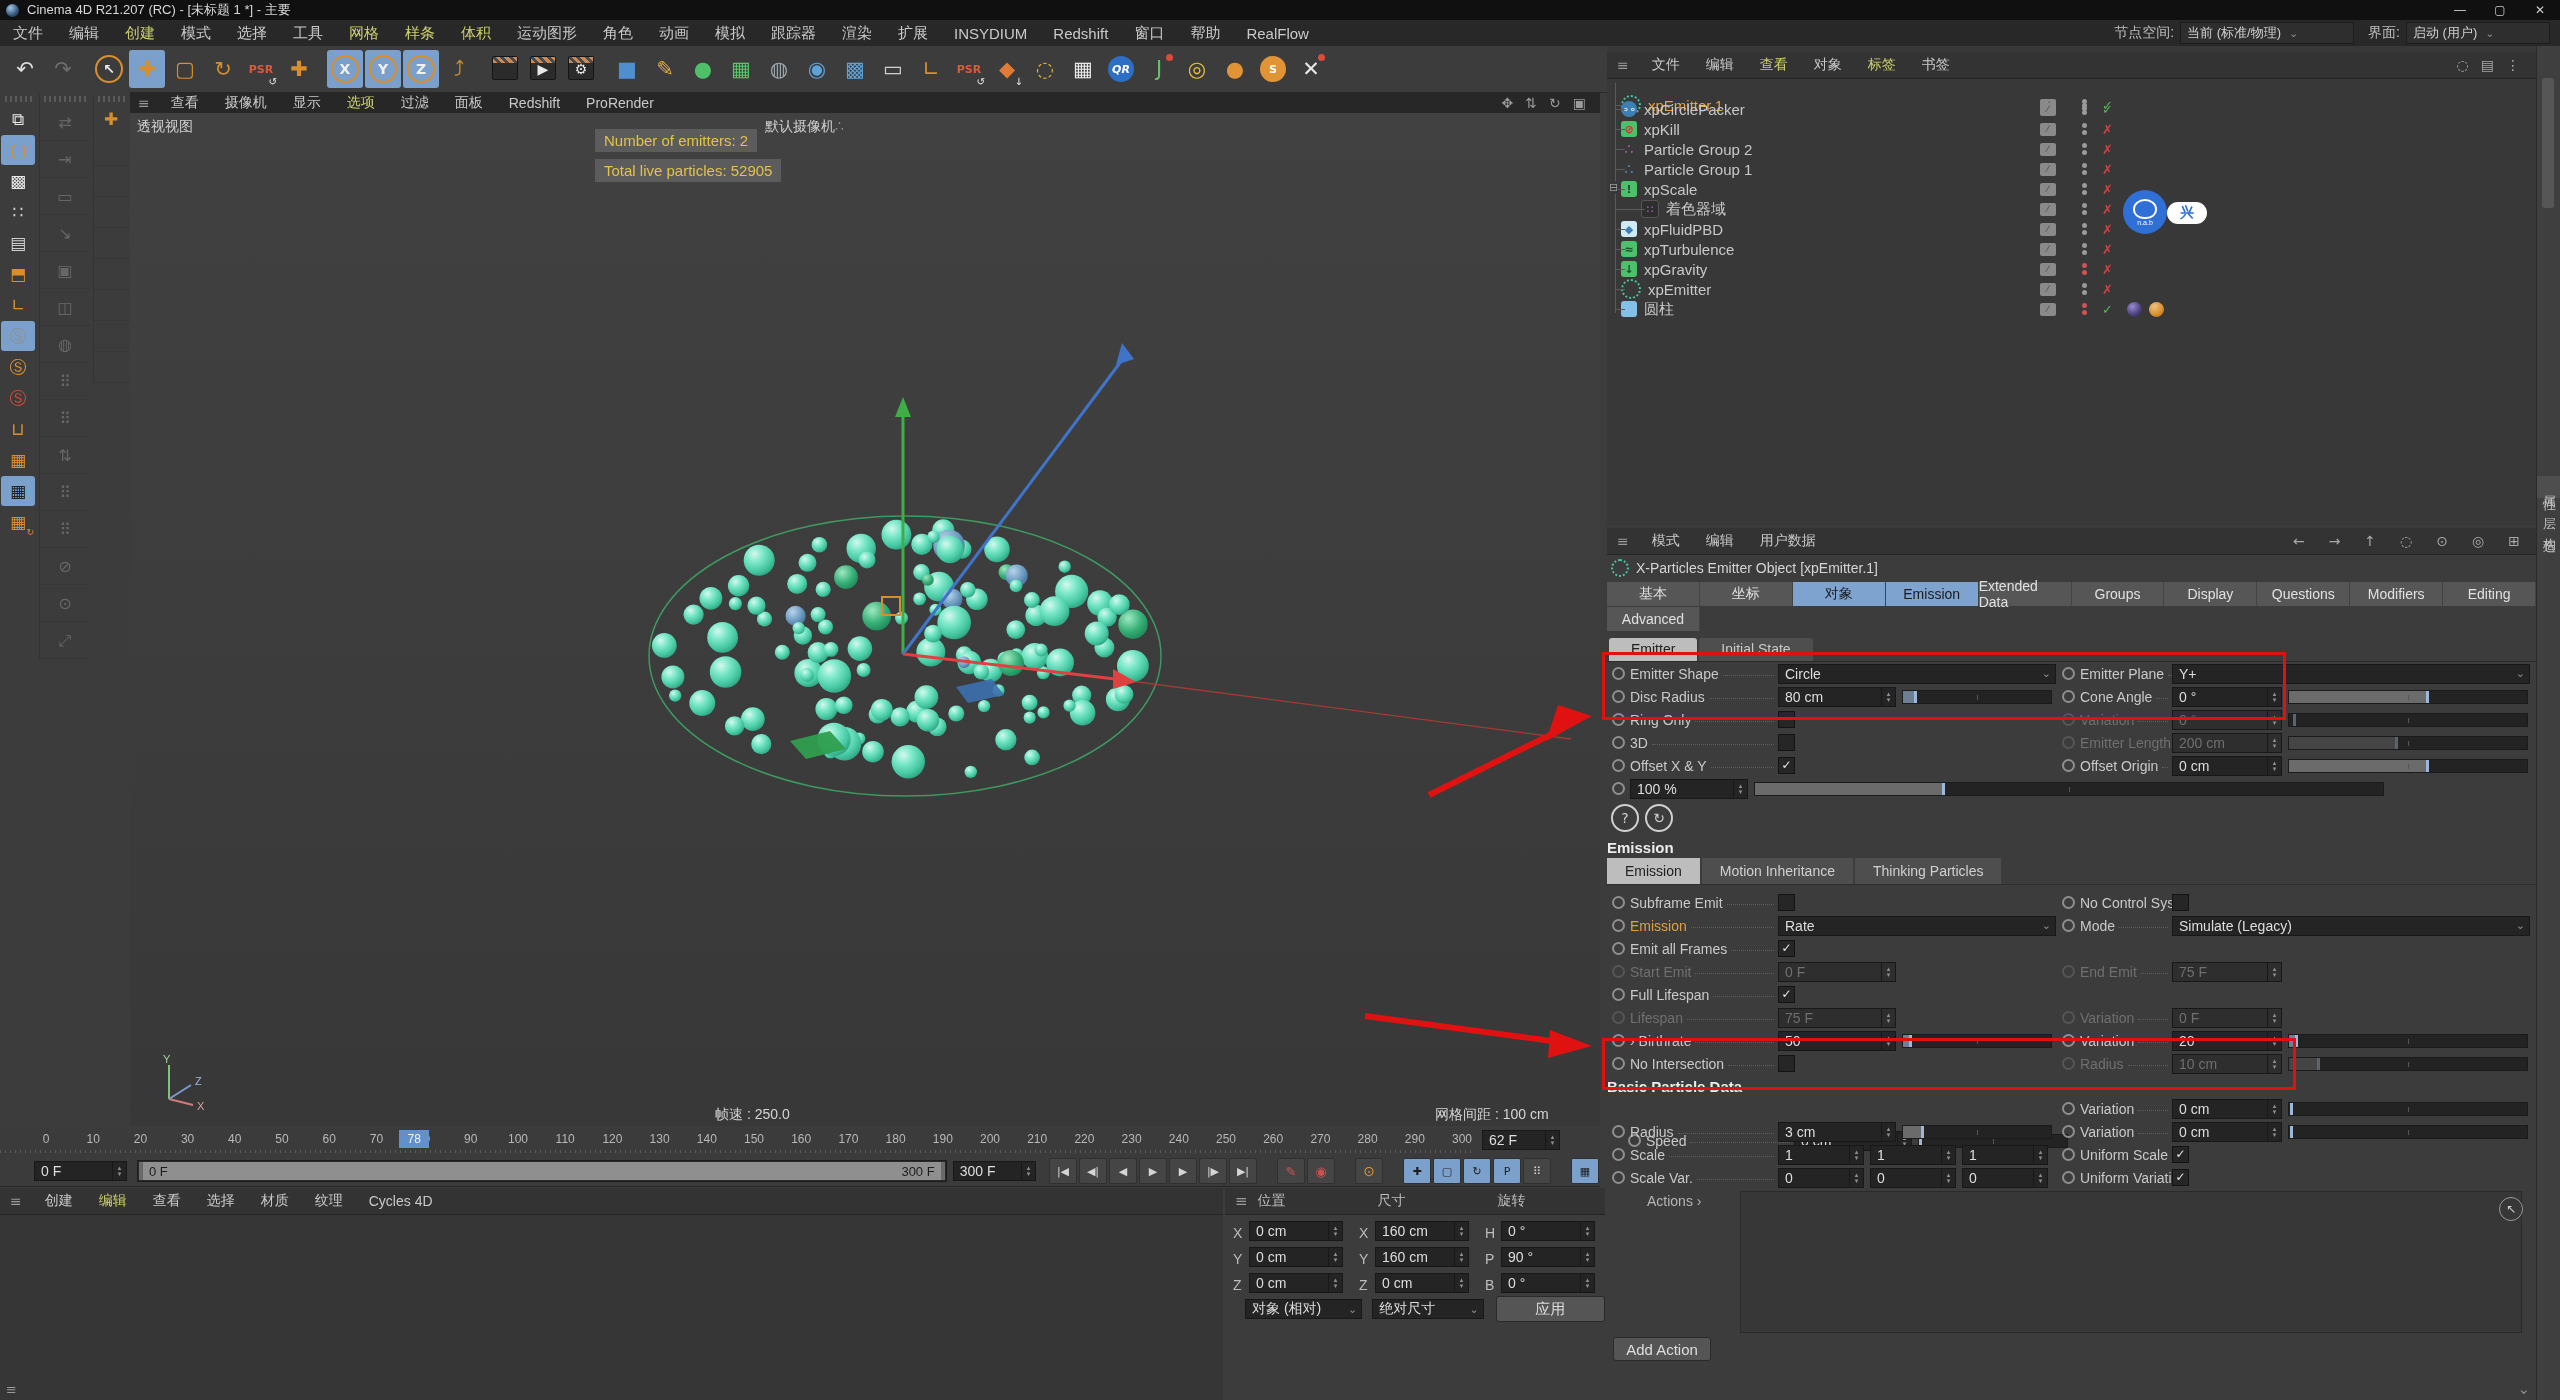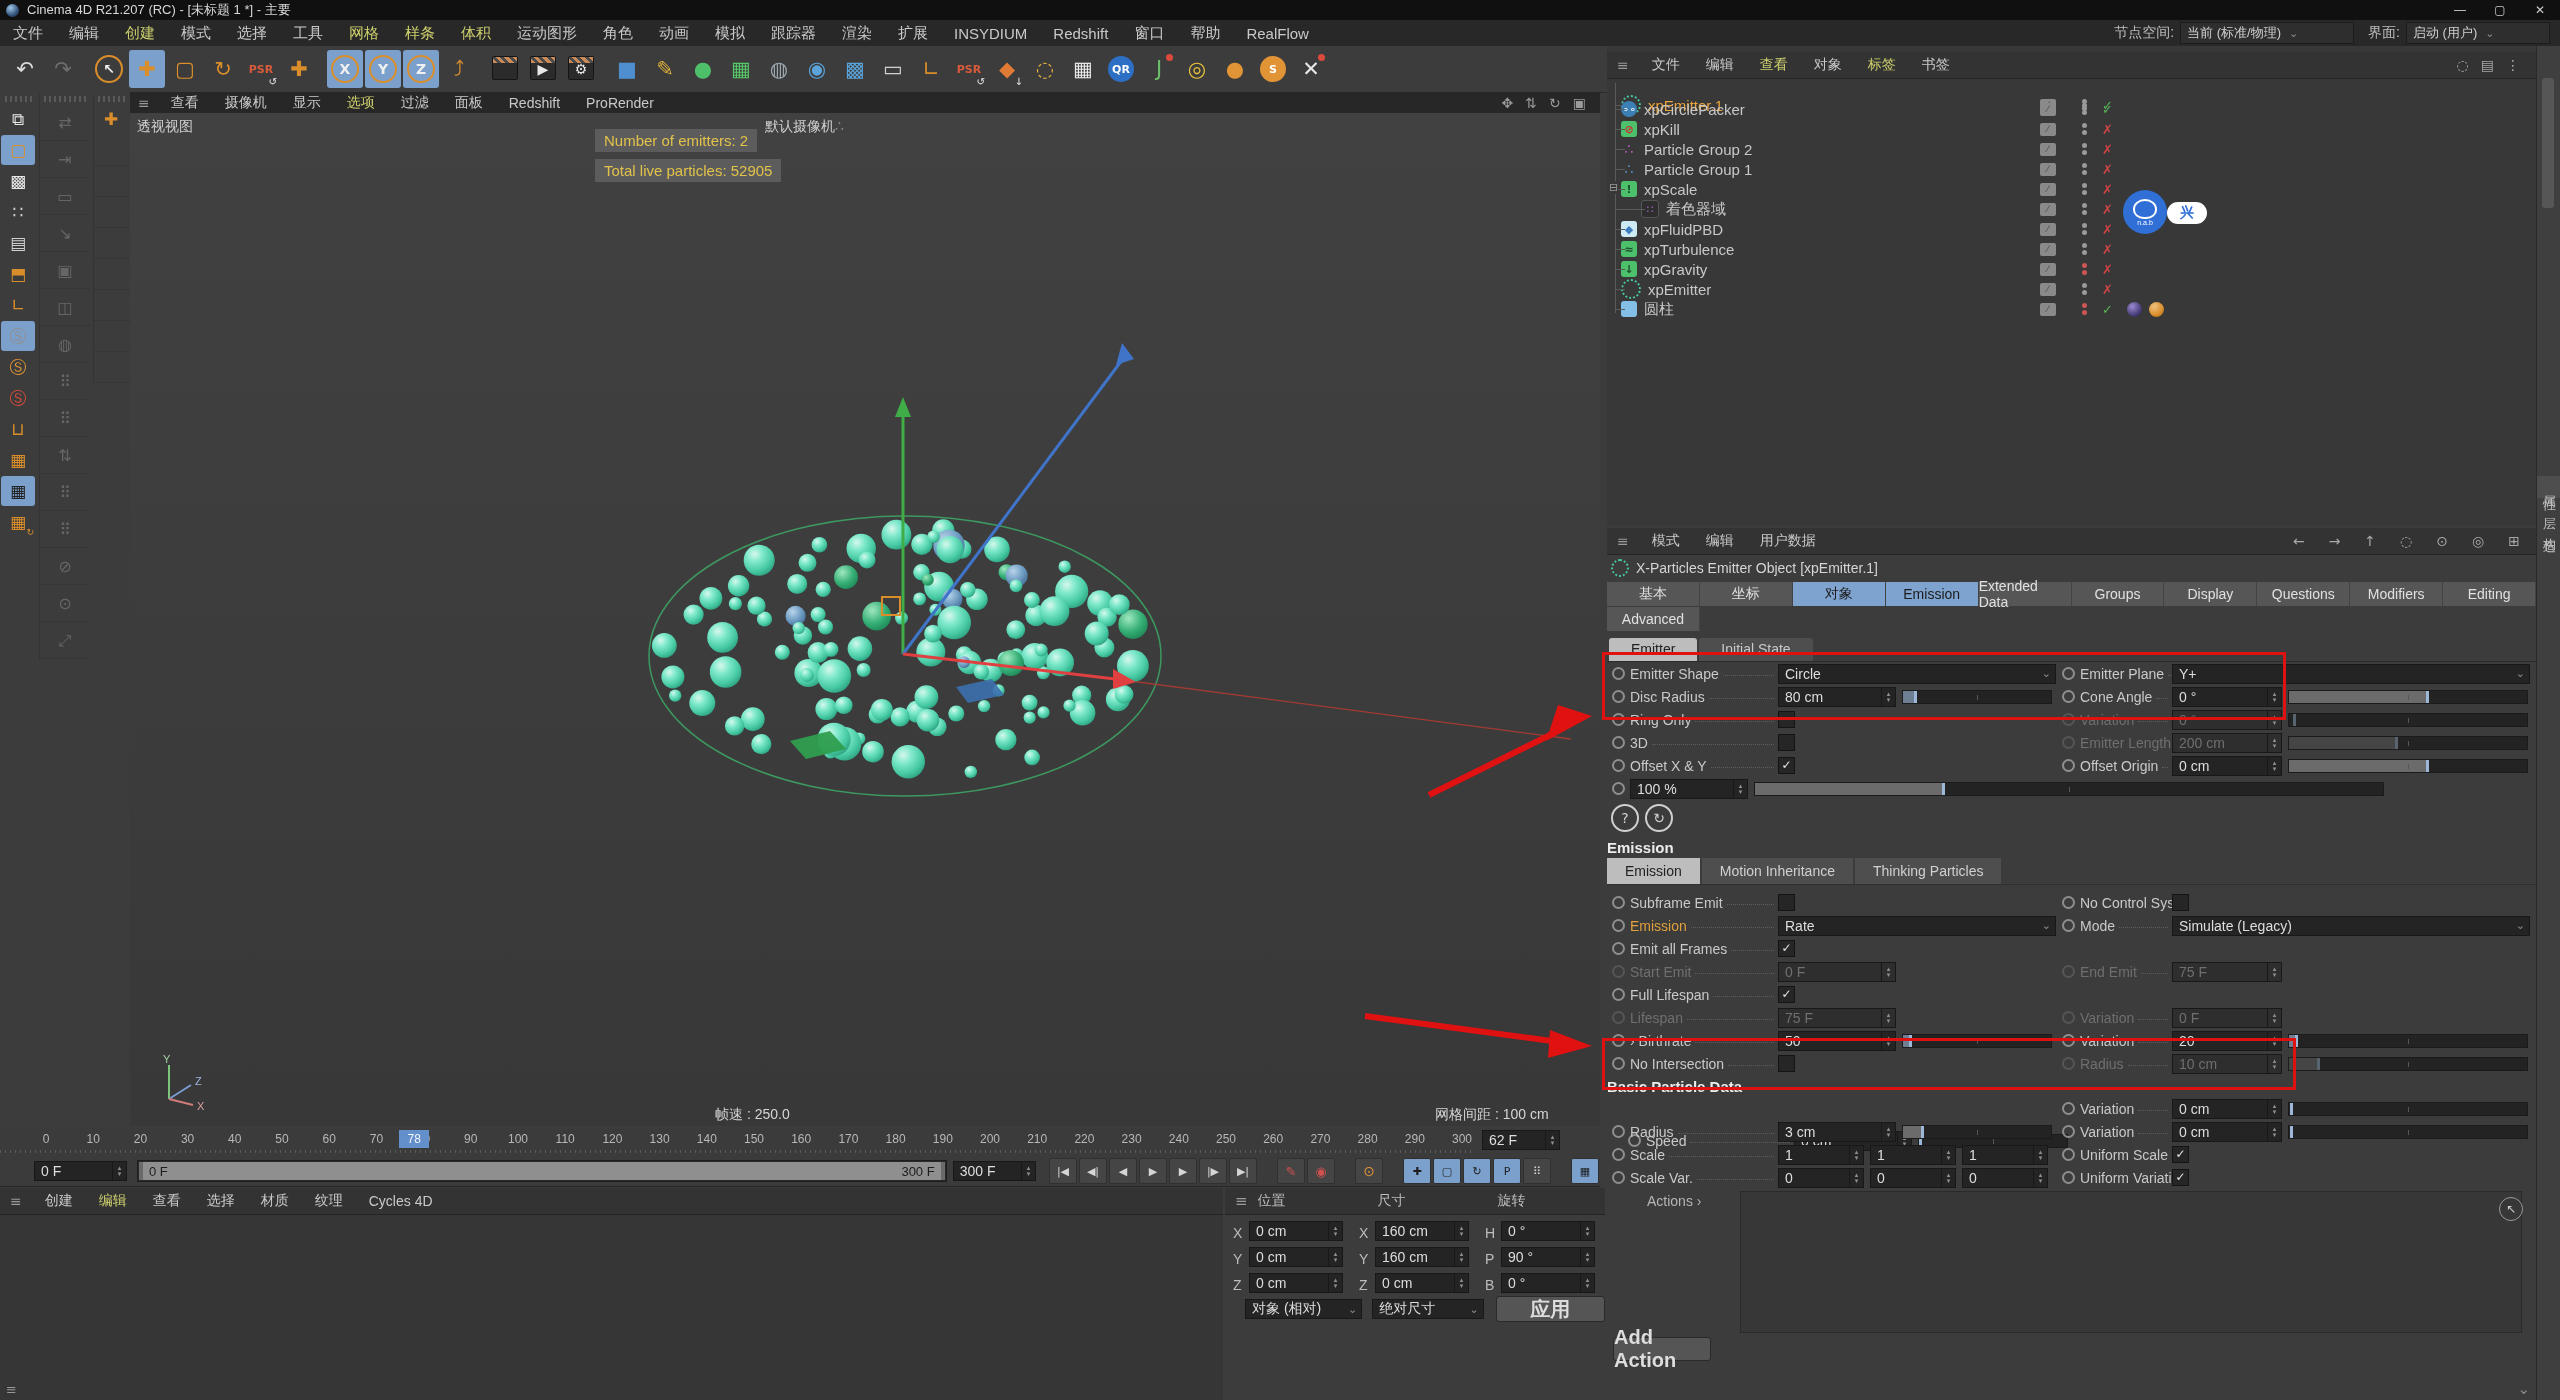--- a/index.html
+++ b/index.html
@@ -113,22 +113,22 @@
   #transport{left:0;top:1156px;width:1600px;height:30px;background:#3b3b3b;border-bottom:1px solid #262626;}
   .tbtn{width:26px;height:24px;margin:0 1px;background:#454545;border:1px solid #303030;border-radius:2px;
         display:flex;align-items:center;justify-content:center;color:#d5d5d5;font-size:11px;font-family:"DejaVu Sans",sans-serif;}
   .tbtn.on{background:#7ba0cc;color:#1d1d1d;}
   .tbtn.red{color:#d05050;font-size:13px;}
   .tbtn.orange{color:#e09435;font-size:14px;}
   
   #matpanel{left:0;top:1188px;width:1223px;height:212px;background:#363636;}
   #coordpanel{left:1225px;top:1188px;width:380px;height:212px;background:#3c3c3c;}
   .clabel{color:#bdbdbd;font-size:14px;}
-  .cbtn{background:#555;border:1px solid #2a2a2a;border-radius:3px;color:#ddd;font-size:20px;
-        display:flex;align-items:center;justify-content:center;font-weight:bold;}
+  .cbtn{background:#555;border:1px solid #2a2a2a;border-radius:3px;color:#ddd;font-size:15px;
+        display:flex;align-items:center;justify-content:center;}
   
   #rstrip{left:2536px;top:46px;width:24px;height:1354px;background:#3f3f3f;border-left:1px solid #2a2a2a;}
   .vtab{writing-mode:vertical-rl;color:#c0c0c0;font-size:13px;padding:9px 3px;letter-spacing:2px;}
   .vtab.on{background:#4e4e4e;}
   
   .redbox{position:absolute;border:3px solid #e01111;z-index:40;pointer-events:none;}
   #overlay{position:absolute;left:0;top:0;width:2560px;height:1400px;z-index:41;pointer-events:none;}
   .icon{font-family:"DejaVu Sans",sans-serif;}
 </style>
 </head>
@@ -283,21 +283,21 @@
         <span class="sub icon" style="color: rgb(232, 232, 232);">↓</span>
       </div>
       <div class="ticon">
         <span class="g icon" style="color: rgb(224, 178, 60); position: relative;">◌</span>
       </div>
       <div class="ticon">
         <span class="g icon" style="color: rgb(232, 232, 232); position: relative;">▦</span>
       </div>
       <div class="ticon small">
         <div style="width: 26px; height: 26px; border-radius: 50%; background: rgb(45, 111, 196); display: flex; align-items: center; justify-content: center;">
-          <span class="g icon" style="color: rgb(255, 255, 255); position: relative;">QR</span>
+          <span class="g icon" style="color: rgb(255, 255, 255); position: relative; font-style: italic;">QR</span>
         </div>
       </div>
       <div class="ticon">
         <span class="g icon" style="color: rgb(108, 192, 108); position: relative;">J</span>
         <span class="dot"></span>
       </div>
       <div class="ticon">
         <span class="g icon" style="color: rgb(232, 194, 60); position: relative;">◎</span>
       </div>
       <div class="ticon">

